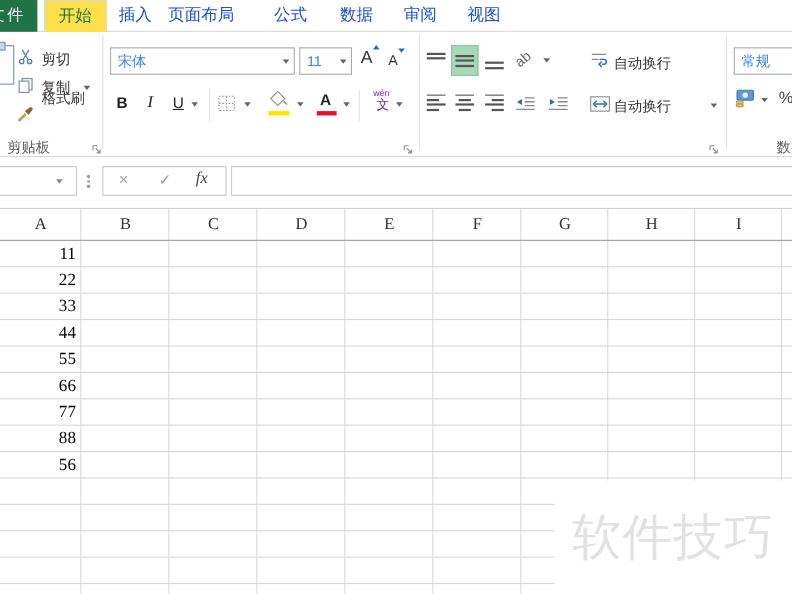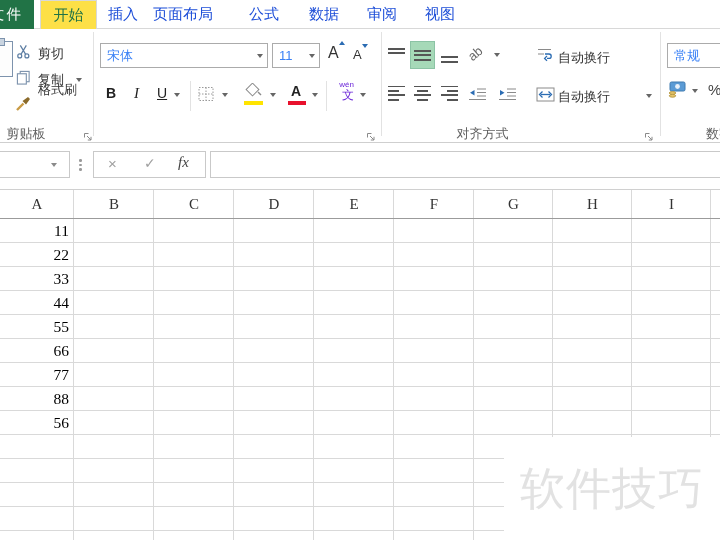--- a/index.html
+++ b/index.html
@@ -235,21 +235,20 @@
     <div class="abs" style="left:536px;top:58px;">
       <svg width="19" height="15">
           <rect x="1" y="1" width="17" height="13" fill="none" stroke="#8a8a8a"></rect>
           <path d="M5 7.5 h9" stroke="#2b6cb3" stroke-width="1.3"></path>
           <path d="M6.5 4.5 L3.5 7.5 L6.5 10.5 M12.5 4.5 L15.5 7.5 L12.5 10.5" fill="none" stroke="#2b6cb3" stroke-width="1.3"></path>
         </svg>
     </div>
     <div class="abs btnlabel" style="left:558px;top:59px;">自动换行</div>
     <span class="caret abs" style="left:646px;top:65px;"></span>
 
-    <div class="grouplabel" style="left:400px;width:165px;">对齐方式</div>
     <div class="launcher" style="left:644px;">
       <svg width="10" height="10">
           <path d="M1.5 1.5 h4 M1.5 1.5 v4 M4 4 L8 8 M8 8 v-3.2 M8 8 h-3.2" stroke="#8a8a8a" fill="none"></path>
         </svg>
     </div>
     <div class="vsep" style="left:660px;"></div>
 
     <div class="combo" style="left:667px;top:14px;width:58px;">
       <span>常规</span>
     </div>

